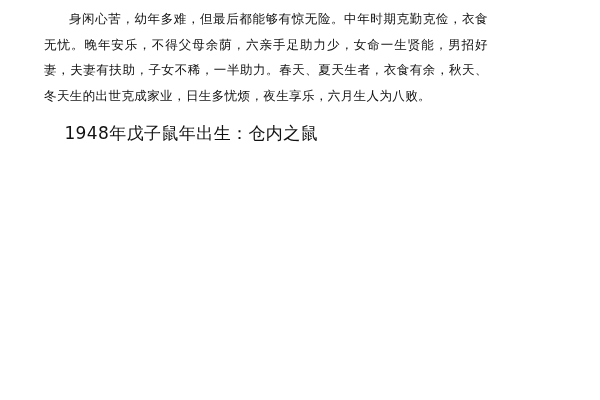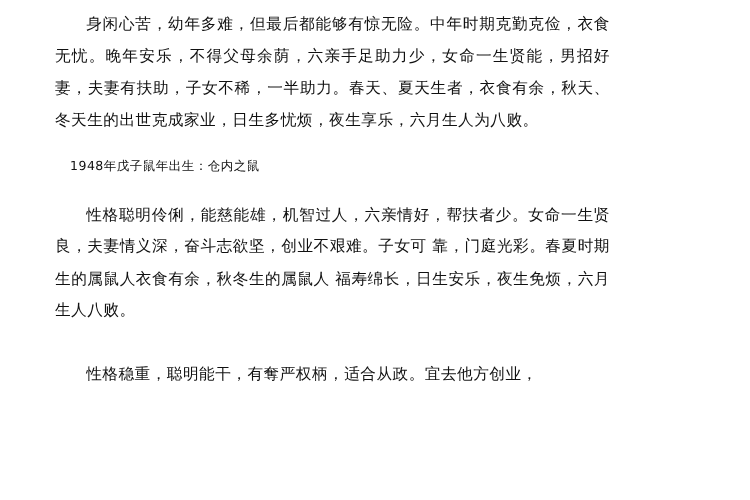--- a/index.html
+++ b/index.html
@@ -31,21 +31,21 @@
   }
   .para {
     margin: 0;
     text-indent: 2em;
     text-align: justify;
     text-justify: inter-ideograph;
   }
   .section-head {
     margin: 0;
     text-indent: 1.2em;
-    font-size: 10px;
+    font-size: 17px;
     line-height: 25.5px;
     letter-spacing: 0.4px;
     color: #111111;
   }
   .spacer-sm { height: 12px; }
   .spacer-md { height: 13px; }
   .clip {
     overflow: hidden;
   }
 </style>
@@ -56,23 +56,21 @@
   <div class="doc-body clip">
 
     <p class="para">身闲心苦，幼年多难，但最后都能够有惊无险。中年时期克勤克俭，衣食无忧。晚年安乐，不得父母余荫，六亲手足助力少，女命一生贤能，男招好妻，夫妻有扶助，子女不稀，一半助力。春天、夏天生者，衣食有余，秋天、冬天生的出世克成家业，日生多忧烦，夜生享乐，六月生人为八败。</p>
 
     <div class="spacer-md"></div>
 
     <p class="section-head">1948年戊子鼠年出生：仓内之鼠</p>
 
     <div class="spacer-sm"></div>
 
-    <p class="para">性格聪明伶俐，能慈能雄，机智过人，六亲情好，帮扶者少。女命一生贤良，夫妻情义深，奋斗志欲坚，创业不艰难。子女可 靠，门庭光彩。春夏时期生的属鼠人衣食有余，秋冬生的属鼠人 福寿绵长，日生安乐，夜生免烦，六月生人八败。</p>
 
     <div class="spacer-md"></div>
 
 
     <div class="spacer-sm"></div>
 
-    <p class="para">性格稳重，聪明能干，有奪严权柄，适合从政。宜去他方创业，</p>
 
   </div>
 </div>
 
 </body></html>

